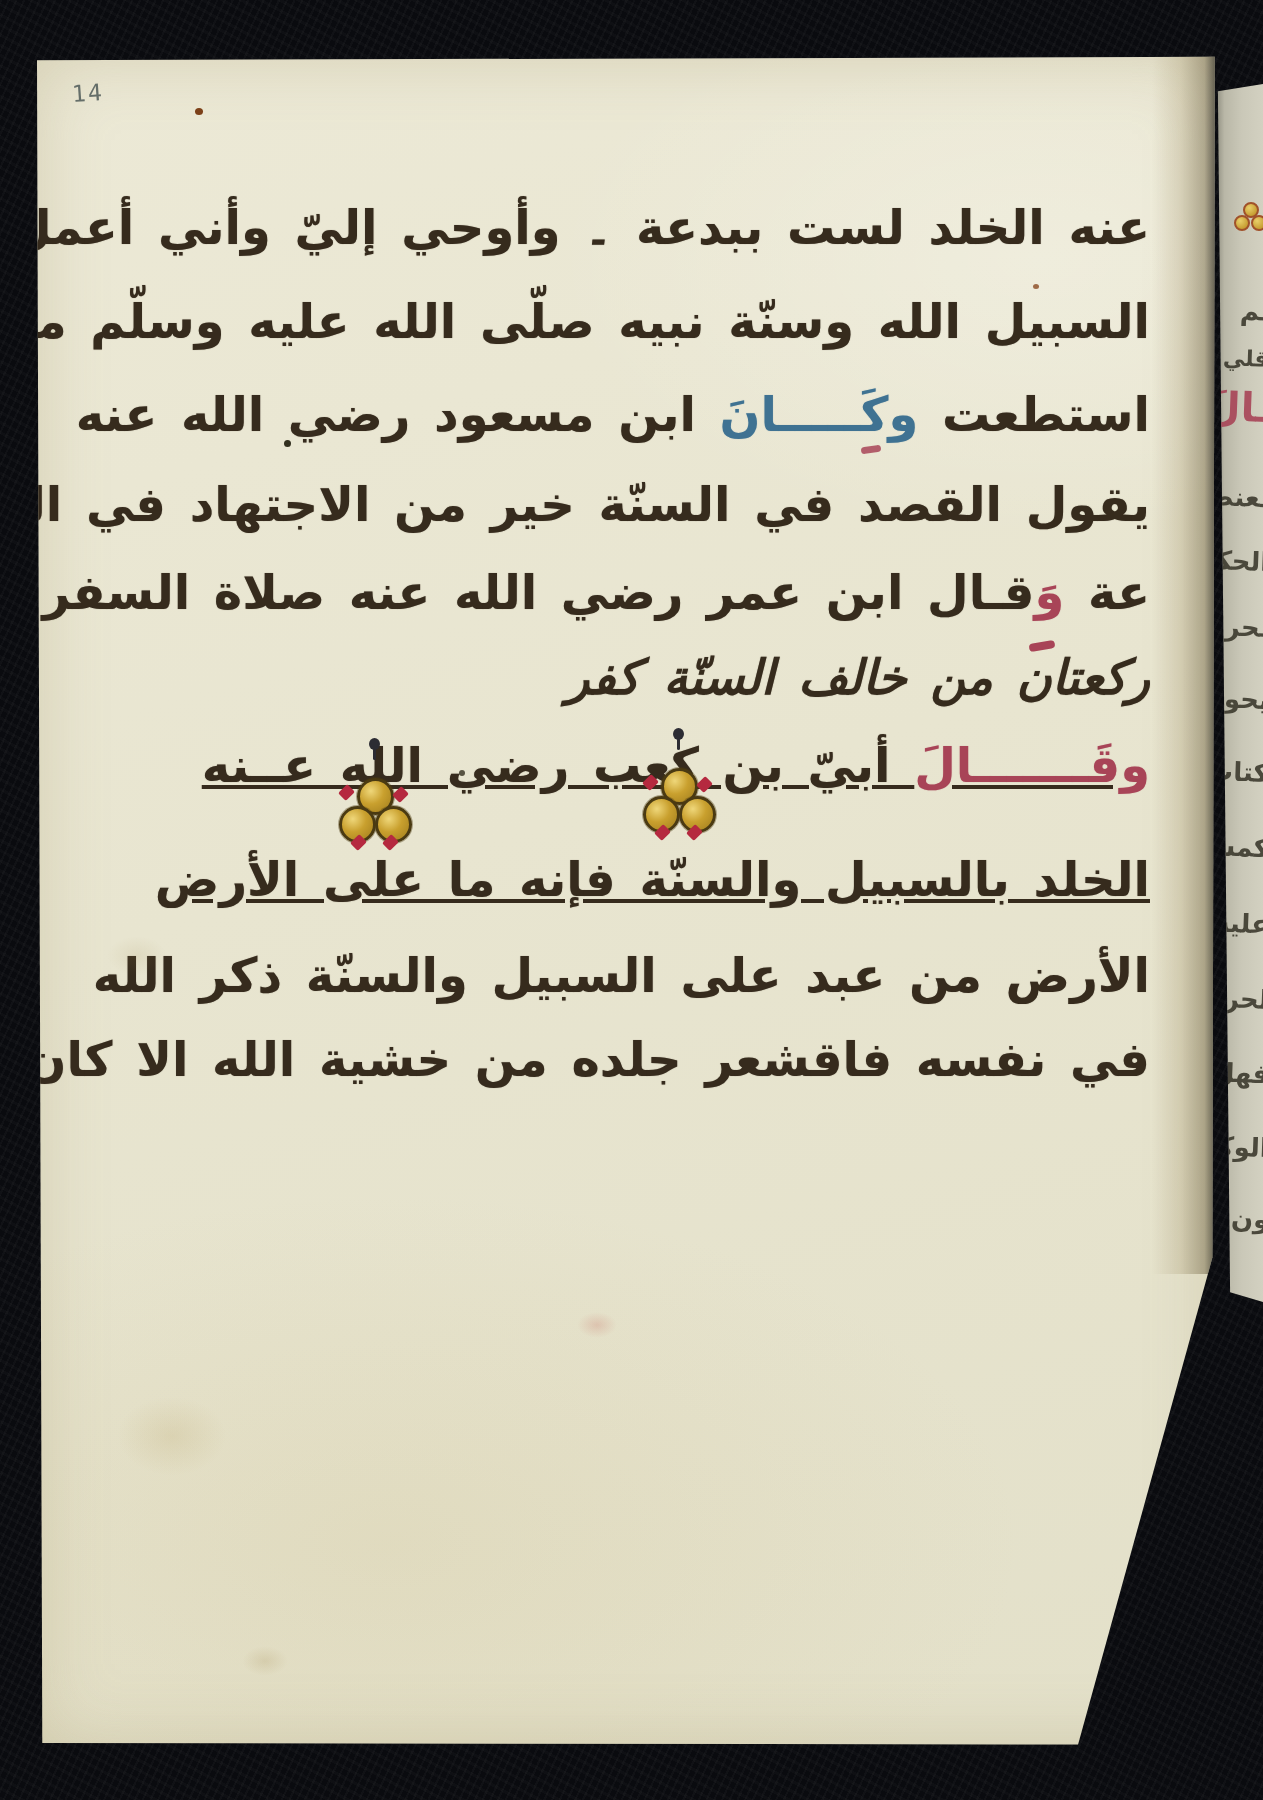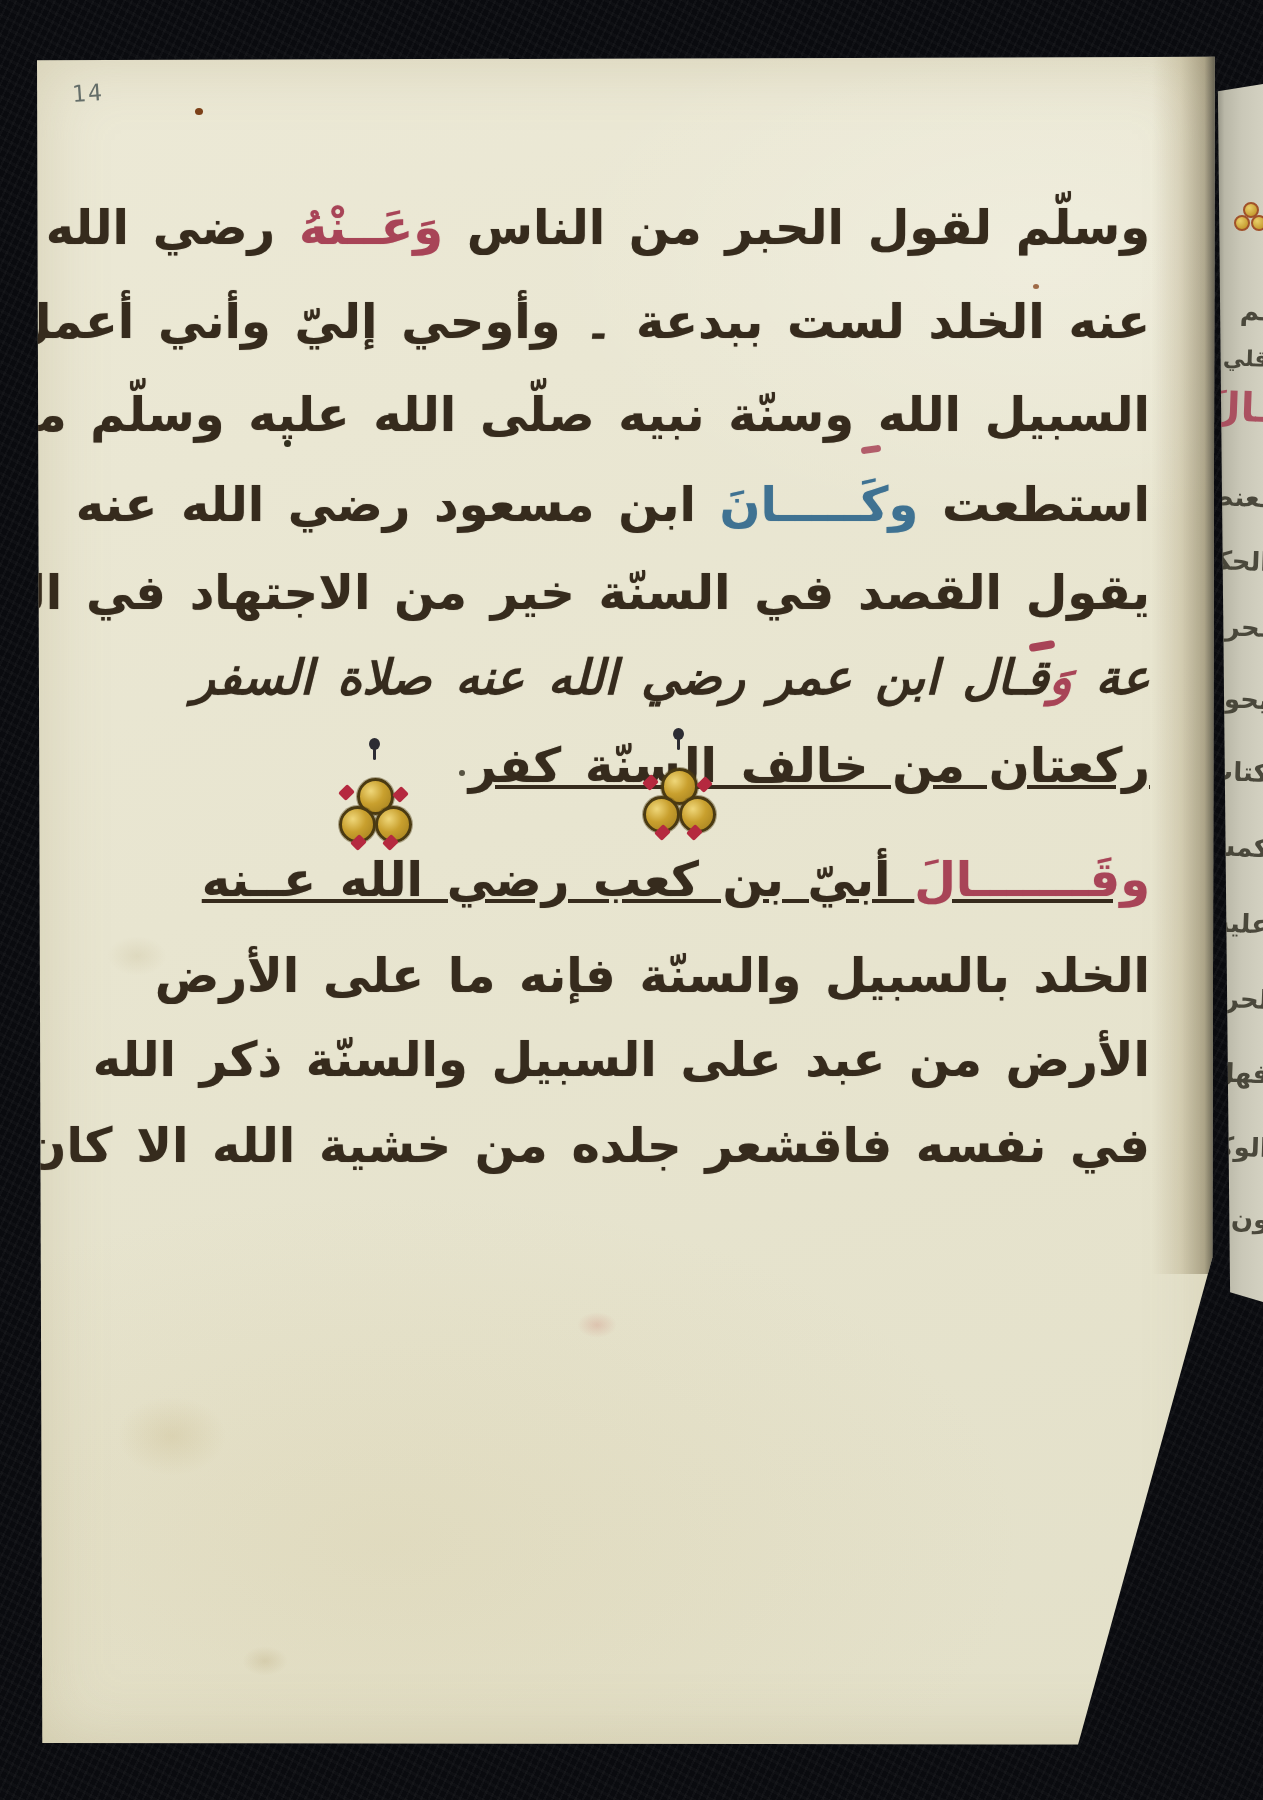--- a/index.html
+++ b/index.html
@@ -139,21 +139,20 @@
   .edge-rosette .b3{left:17px;top:13px;}
 </style>
 </head>
 <body style="--bg: #0a0b0f; --ink: #362b1d; --red: #a84457; --blue: #3f7292; --gold: #c9a02e; --dotred: #b5293f; --pencil: #4e5a58; --edgepaper: #cac8b8;">
 
 <div class="page">
 
   <div class="folio-number">14</div>
 
   <div class="text-block" id="text-block">
-      <div class="ms-line"><span class="c-ink">وسلّم لقول الحبر من الناس </span><span class="c-red">وَعَــنْهُ</span><span class="c-ink"> رضي الله</span></div>
       <div class="ms-line"><span class="c-ink">عنه الخلد لست ببدعة ۔ وأوحي إليّ وأني أعمل</span></div>
       <div class="ms-line"><span class="c-ink">السبيل الله وسنّة نبيه صلّى الله عليه وسلّم ما</span></div>
       <div class="ms-line"><span class="c-ink">استطعت </span><span class="c-blue">وكَـــــانَ</span><span class="c-ink"> ابن مسعود رضي الله عنه</span></div>
       <div class="ms-line"><span class="c-ink">يقول القصد في السنّة خير من الاجتهاد في البد</span></div>
       <div class="ms-line"><span class="c-ink">عة </span><span class="c-red">وَ</span><span class="c-ink">قـال ابن عمر رضي الله عنه صلاة السفر</span></div>
       <div class="ms-line"><span class="c-ink">ركعتان من خالف السنّة كفر</span></div>
       <div class="ms-line"><span class="c-red">وقَـــــــالَ</span><span class="c-ink"> أبيّ بن كعب رضي الله عــنه</span></div>
       <div class="ms-line"><span class="c-ink">الخلد بالسبيل والسنّة فإنه ما على الأرض</span></div>
       <div class="ms-line"><span class="c-ink">الأرض من عبد على السبيل والسنّة ذكر الله</span></div>
       <div class="ms-line"><span class="c-ink">في نفسه فاقشعر جلده من خشية الله الا كان</span></div>

